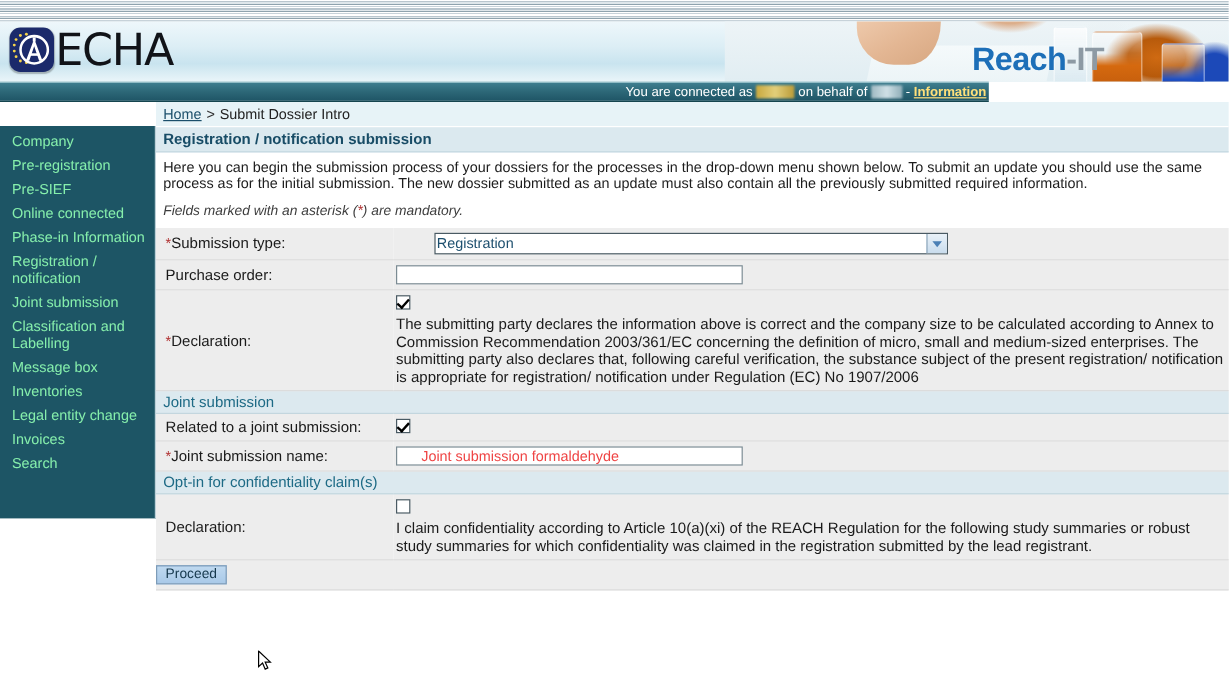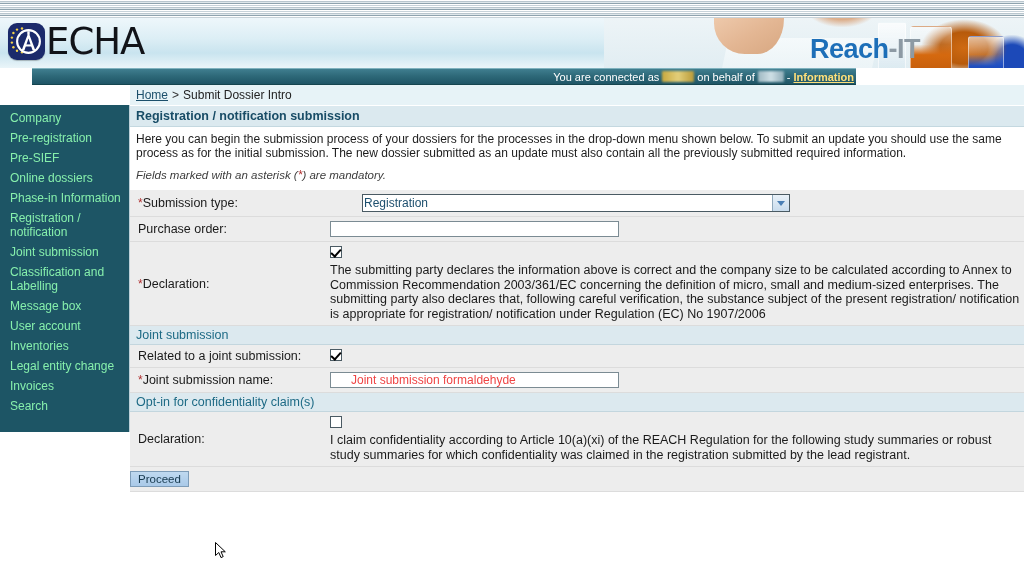--- a/index.html
+++ b/index.html
@@ -110,21 +110,21 @@
   .reachit .r2 { color: #8d9aa4; }
 
   
   .connbar {
     position: absolute; top: 68px; left: 0; width: 824px; height: 17px;
     background: linear-gradient(to bottom, #3f7e8f 0%, #2d6878 48%, #1f5566 100%);
     border-top: 1px solid #7fb2be;
     border-bottom: 1px solid #15454f;
     color: #ffffff; font-size: 11px;
     display: flex; align-items: center; justify-content: flex-end;
-    box-sizing: border-box; padding-right: 2px; margin-left: 32px;
+    box-sizing: border-box; padding-right: 2px;
   }
   .connbar .redacted {
     display: inline-block; width: 32px; height: 11px;
     background: linear-gradient(to right, #c8a83e, #e3cf7a, #b99a38);
     filter: blur(1.1px);
     vertical-align: middle; margin: 0 3px;
     border-radius: 1px;
   }
   .connbar .redacted2 {
     display: inline-block; width: 26px; height: 11px;
@@ -338,27 +338,26 @@
   <div class="breadcrumb">
     <a href="#">Home</a>
     <span class="sep">&gt;</span>
     <span>Submit Dossier Intro</span>
   </div>
 
   <div class="sidebar">
     <div class="side-item">Company</div>
     <div class="side-item">Pre-registration</div>
     <div class="side-item">Pre-SIEF</div>
-    <div class="side-item">Online dossiers</div>
+    <div class="side-item">Online connected</div>
     <div class="side-item">Phase-in Information</div>
     <div class="side-item">Registration / notification</div>
     <div class="side-item">Joint submission</div>
     <div class="side-item">Classification and Labelling</div>
     <div class="side-item">Message box</div>
-    <div class="side-item">User account</div>
     <div class="side-item">Inventories</div>
     <div class="side-item">Legal entity change</div>
     <div class="side-item">Invoices</div>
     <div class="side-item">Search</div>
   </div>
 
   <div class="main">
 
     <div class="panel-title">Registration / notification submission</div>
 

